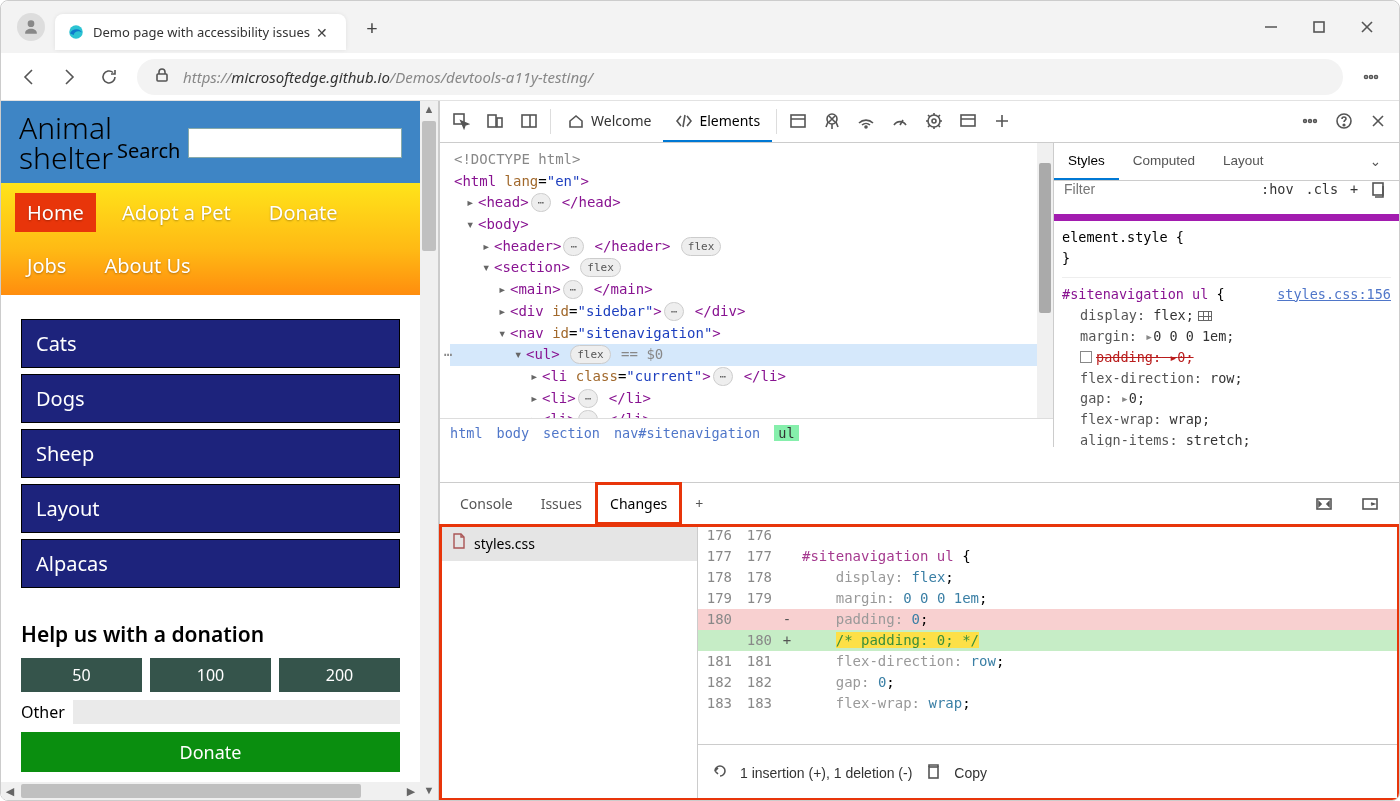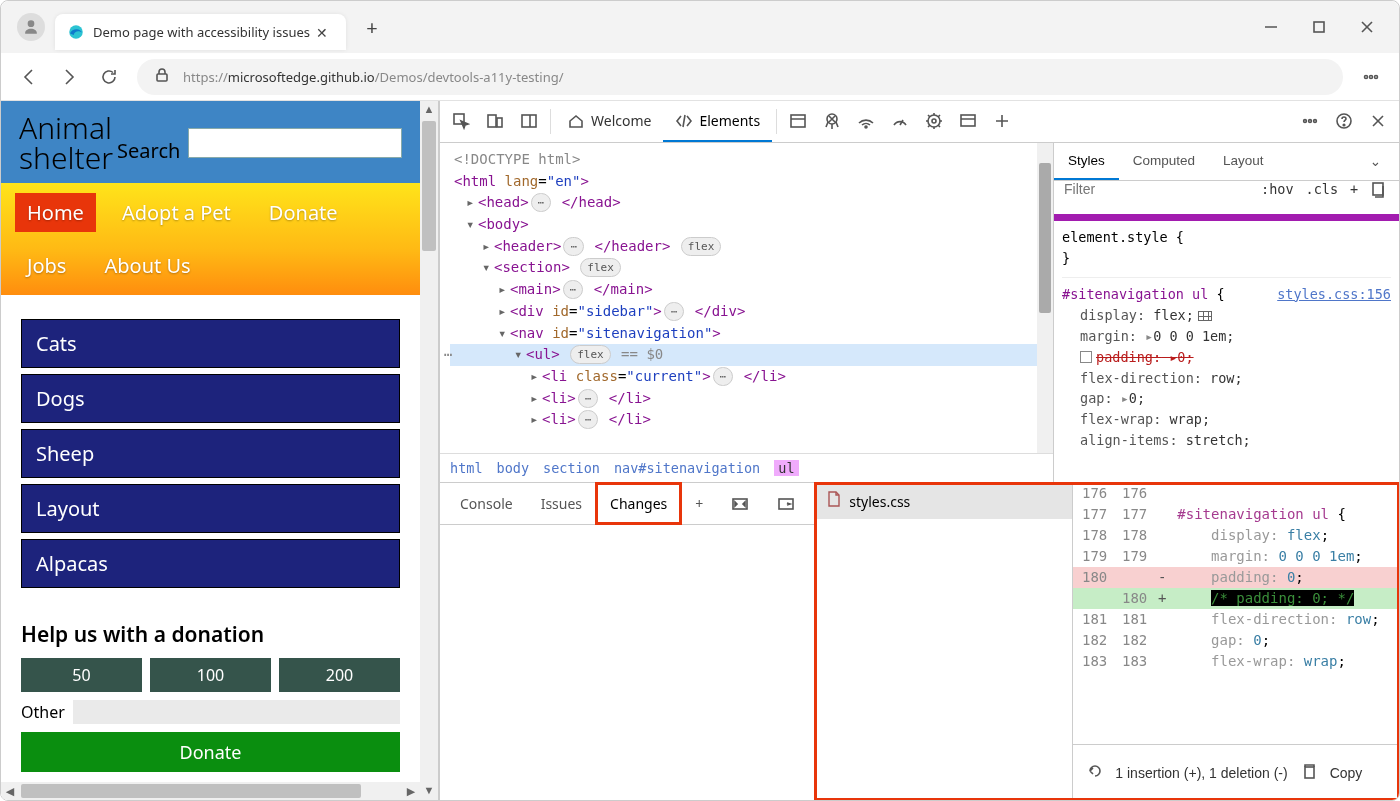--- a/index.html
+++ b/index.html
@@ -11,21 +11,21 @@
   .tab .favicon { width:18px; height:18px; margin-right:8px; color:#0f7bcc;}
   .tab-title { flex:1; white-space:nowrap; overflow:hidden; text-overflow:ellipsis; font-size:13px; color:#333;}
   .tab-close { width:24px; text-align:center; color:#444; font-size:14px; cursor:pointer;}
   .new-tab { width:32px; height:32px; display:flex; align-items:center; justify-content:center; margin-left:10px; color:#444; font-size:20px; cursor:pointer;}
   .win-controls { margin-left:auto; display:flex; }
   .win-btn { width:48px; height:40px; display:flex; align-items:center; justify-content:center; color:#333; cursor:pointer;}
   .toolbar { height:48px; background:#fff; display:flex; align-items:center; padding:0 8px; border-bottom:1px solid #e2e2e2;}
   .tool-btn { width:40px; height:40px; display:flex; align-items:center; justify-content:center; color:#555; cursor:pointer;}
   .address { flex:1; height:36px; background:#f3f3f3; border-radius:18px; display:flex; align-items:center; padding:0 16px; margin:0 8px;}
   .address .lock { margin-right:12px; color:#666;}
-  .url { font-size:13px; color:#333;}
+  .url { font-size:15px; color:#333;font-style:italic;}
   .url .muted { color:#888;}
   .body-row { display:flex; height:calc(100% - 100px);}
   .page-col { width:437px; display:flex; position:relative; background:#fff;}
   .page-content { flex:1; overflow:hidden;}
   .page-vscroll { width:18px; background:#f0f0f0; position:relative;}
   .page-vscroll .thumb { position:absolute; left:2px; right:2px; top:20px; height:130px; background:#c0c0c0; border-radius:2px;}
   .page-vscroll .arrow { position:absolute; left:0; right:0; height:18px; text-align:center; color:#666; font-size:11px;}
   .page-hscroll { position:absolute; bottom:0; left:0; right:18px; height:18px; background:#f0f0f0;}
   .page-hscroll .thumb { position:absolute; top:2px; bottom:2px; left:20px; width:340px; background:#c0c0c0; border-radius:2px;}
   .page-hscroll .arrow { position:absolute; top:0; bottom:0; width:18px; text-align:center; color:#666; font-size:11px; line-height:18px;}
@@ -63,58 +63,58 @@
   .dom-tree .row.sel { background:#d5e8fb;}
   .dom-tree .row.sel-dim::before { content:'⋯'; position:absolute; left:-6px; color:#888;}
   .tri { display:inline-block; width:12px; color:#666; cursor:pointer;}
   .tag { color:#881391;}
   .attr { color:#a1682b;}
   .val { color:#1d3fbf;}
   .muted { color:#888;}
   .pill { display:inline-block; background:#eee; border:1px solid #ccc; border-radius:10px; padding:0 6px; font-size:11px; color:#555; vertical-align:1px; margin:0 2px;}
   .breadcrumb { border-top:1px solid #ddd; padding:6px 10px; font-family:Consolas,monospace; font-size:13.5px; display:flex; gap:14px;}
   .breadcrumb span { color:#4f76c9; cursor:pointer;}
-  .breadcrumb span.cur { background:#f0abfc; padding:0 4px; color:#333;}
+  .breadcrumb span.cur { background:#86efac; padding:0 4px; color:#333;}
   .styles-col { width:346px; border-left:1px solid #ccc; display:flex; flex-direction:column; font-family:Consolas,monospace; font-size:13.5px;}
   .styles-tabs { display:flex; border-bottom:1px solid #ccc; padding-right:4px;}
   .st-tab { padding:10px 14px; font-family:"Segoe UI",sans-serif; color:#555; cursor:pointer;}
   .st-tab.active { border-bottom:2px solid #0078d4; color:#000;}
   .st-filter { display:flex; align-items:flex-start; border-bottom:7px solid #a21caf; height:40px;}
   .st-filter input { border:none; padding:0 10px; flex:1; font-size:14px; outline:none;}
   .st-filter .mono { font-family:Consolas,monospace; padding:0 6px; color:#333; cursor:pointer;}
   .st-filter .sep { width:1px; height:22px; background:#ddd;}
   .st-body { flex:1; overflow:auto; padding:6px 8px; line-height:1.55;}
   .st-link { color:#4f76c9; text-decoration:underline; float:right;}
   .sel-txt { color:#881391;}
   .prop { color:#555;}
   .pv { color:#333;}
   .strike { text-decoration:line-through; color:#b91c1c;}
   .chk { display:inline-block; width:12px; height:12px; border:1px solid #888; vertical-align:-1px; margin-right:4px;}
   .grid-icon { display:inline-block; width:14px; height:10px; border:1px solid #666; vertical-align:-1px; margin-left:4px;
     background: linear-gradient(#666,#666) 4px 0/1px 100% no-repeat, linear-gradient(#666,#666) 9px 0/1px 100% no-repeat, linear-gradient(#666,#666) 0 4.5px/100% 1px no-repeat;}
   
-  .drawer { border-top:1px solid #ccc; display:flex; flex-direction:row; height:318px;}
+  .drawer { border-top:1px solid #ccc; display:flex; flex-direction:column; height:318px;margin-top:35px;}
   .drawer-tabs { height:42px; display:flex; align-items:stretch; border-bottom:1px solid #ccc; padding:0 6px;}
   .dr-tab { padding:0 14px; display:flex; align-items:center; color:#555; cursor:pointer;}
   .dr-tab.active { color:#000;}
   .dr-tab.hl { outline:3px solid #e8350a; outline-offset:-2px;}
   .drawer-body { flex:1; display:flex; min-height:0; outline:3px solid #e8350a; outline-offset:-2px;}
   .files-col { width:258px; border-right:1px solid #ccc;}
   .file-item { background:#e5e5e5; padding:8px 12px; display:flex; align-items:center; gap:8px; font-size:14px;}
   .file-item .ficon { color:#a55;}
   .diff-col { flex:1; display:flex; flex-direction:column; font-family:Consolas,monospace; font-size:14px;}
   .diff-body { flex:1; overflow:auto;}
   .diff-row { display:flex; line-height:1.5;}
   .ln { width:40px; text-align:right; color:#888; padding-right:6px; user-select:none;}
   .gut { width:18px; text-align:center; color:#555;}
   .code { flex:1; padding-left:6px; white-space:pre;}
   .diff-row.del { background:#f8d0d0;}
   .diff-row.del .code { background:#f8d0d0;}
   .diff-row.add { background:#c6edc6;}
-  .diff-row.add .code .hl { background:#000000;}
+  .diff-row.add .code .hl { background:#fde047;}
   .c-sel { color:#a53a8f;}
   .c-prop { color:#999;}
   .c-val { color:#3a7fa5;}
   .c-cm { color:#3a8f3a;}
   .diff-status { height:56px; border-top:1px solid #ccc; display:flex; align-items:center; padding:0 12px; gap:12px; font-family:"Segoe UI",sans-serif; color:#333;}
   .svg-ic { width:18px; height:18px; stroke:#555; fill:none; stroke-width:1.6;}
   .svg-ic-lg { width:20px; height:20px; stroke:#555; fill:none; stroke-width:1.6;}
 </style>
 </head>
 <body>

